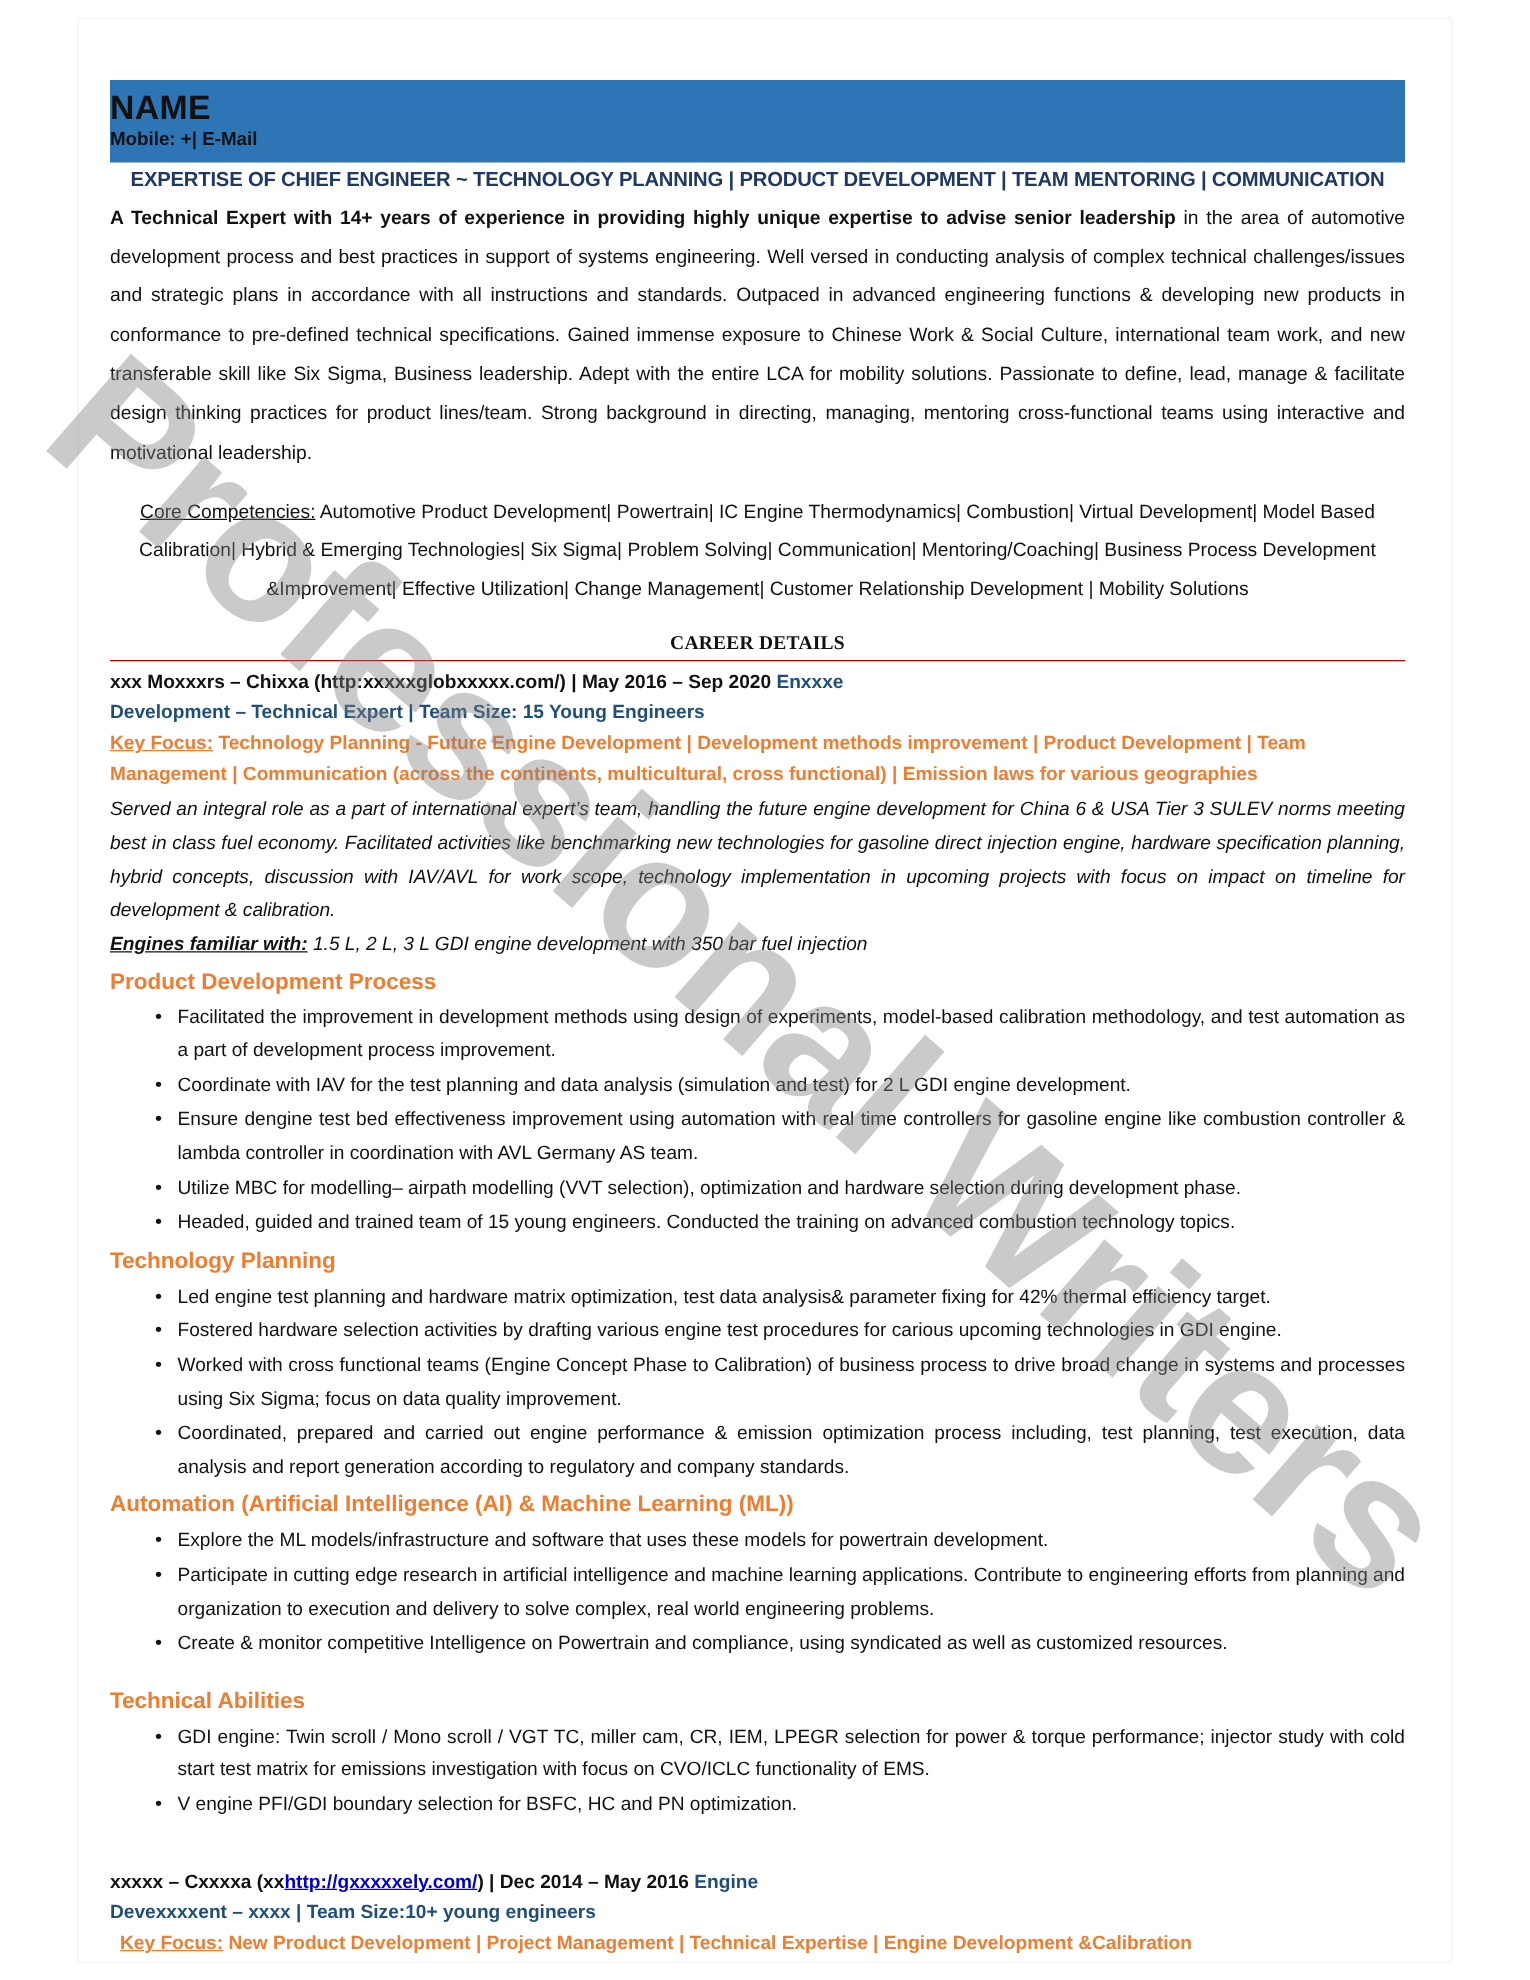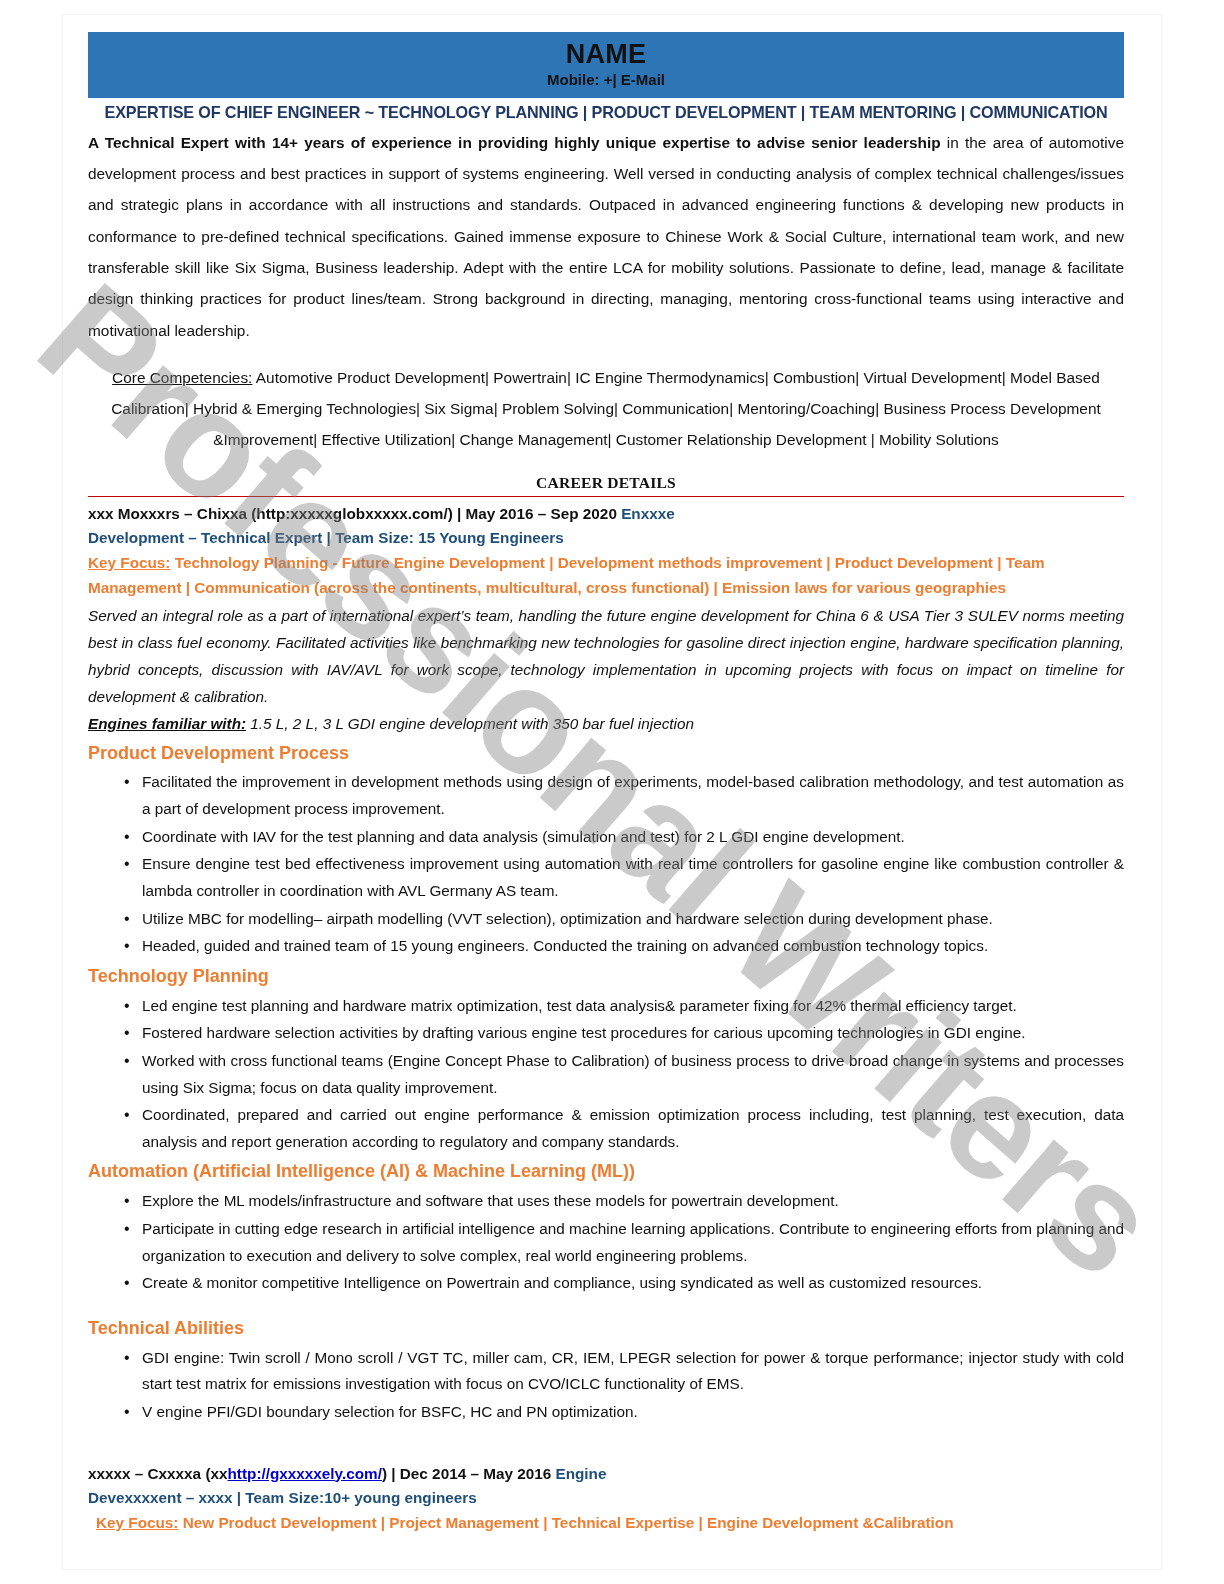--- a/index.html
+++ b/index.html
@@ -36,22 +36,23 @@
   .content {
     position: absolute;
     left: 88px;
     top: 32px;
     width: 1036px;
   }
 
   
   .banner {
     background: #2E75B6;
-    text-align: center;
+    text-align: left;
     padding: 8px 0 9px 0;
+    margin-top: 32px;
   }
   .banner-name {
     font-size: 27px;
     font-weight: bold;
     letter-spacing: 0.3px;
     color: #111111;
     line-height: 1.08;
   }
   .banner-contact {
     font-size: 15px;

